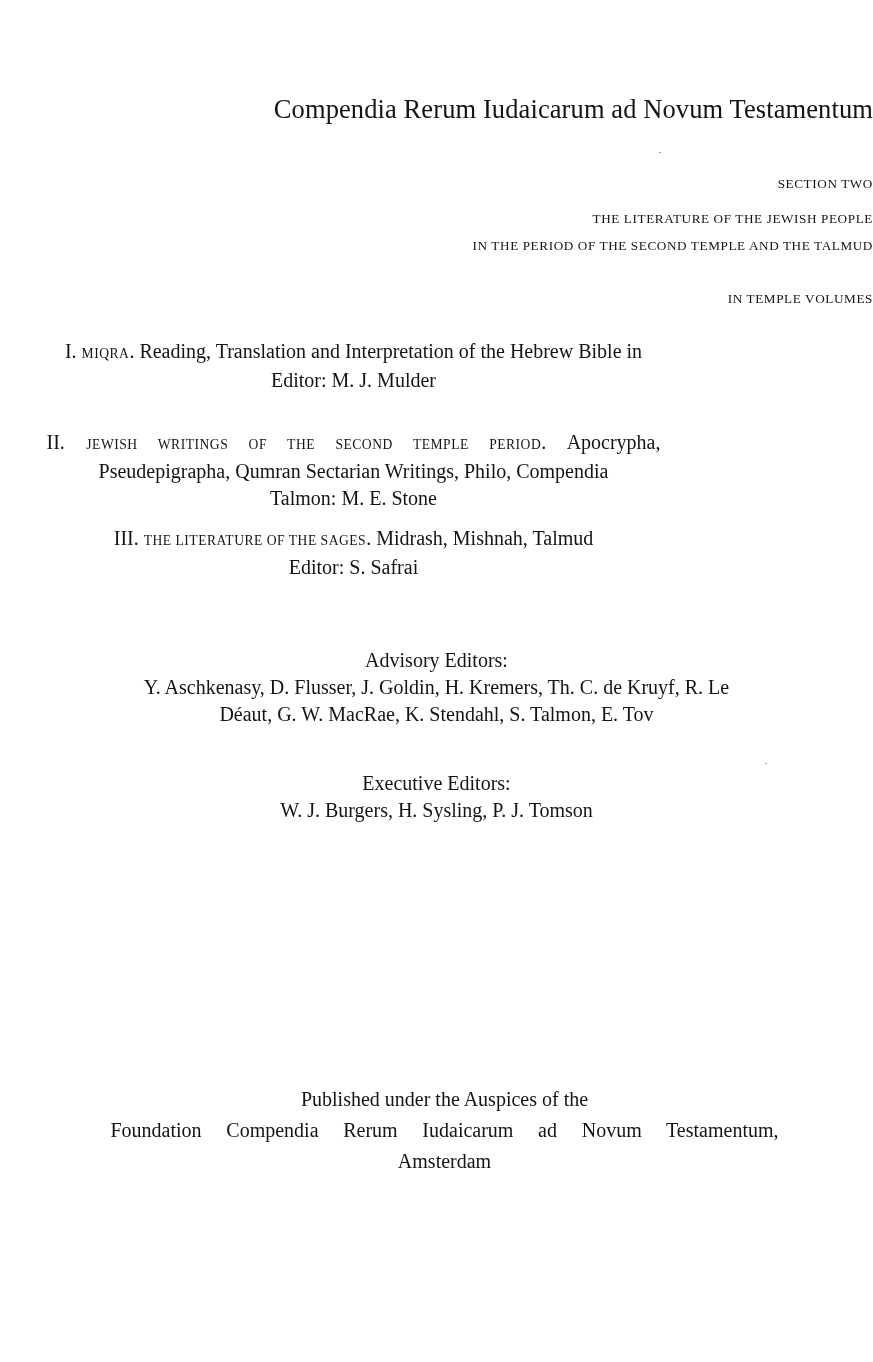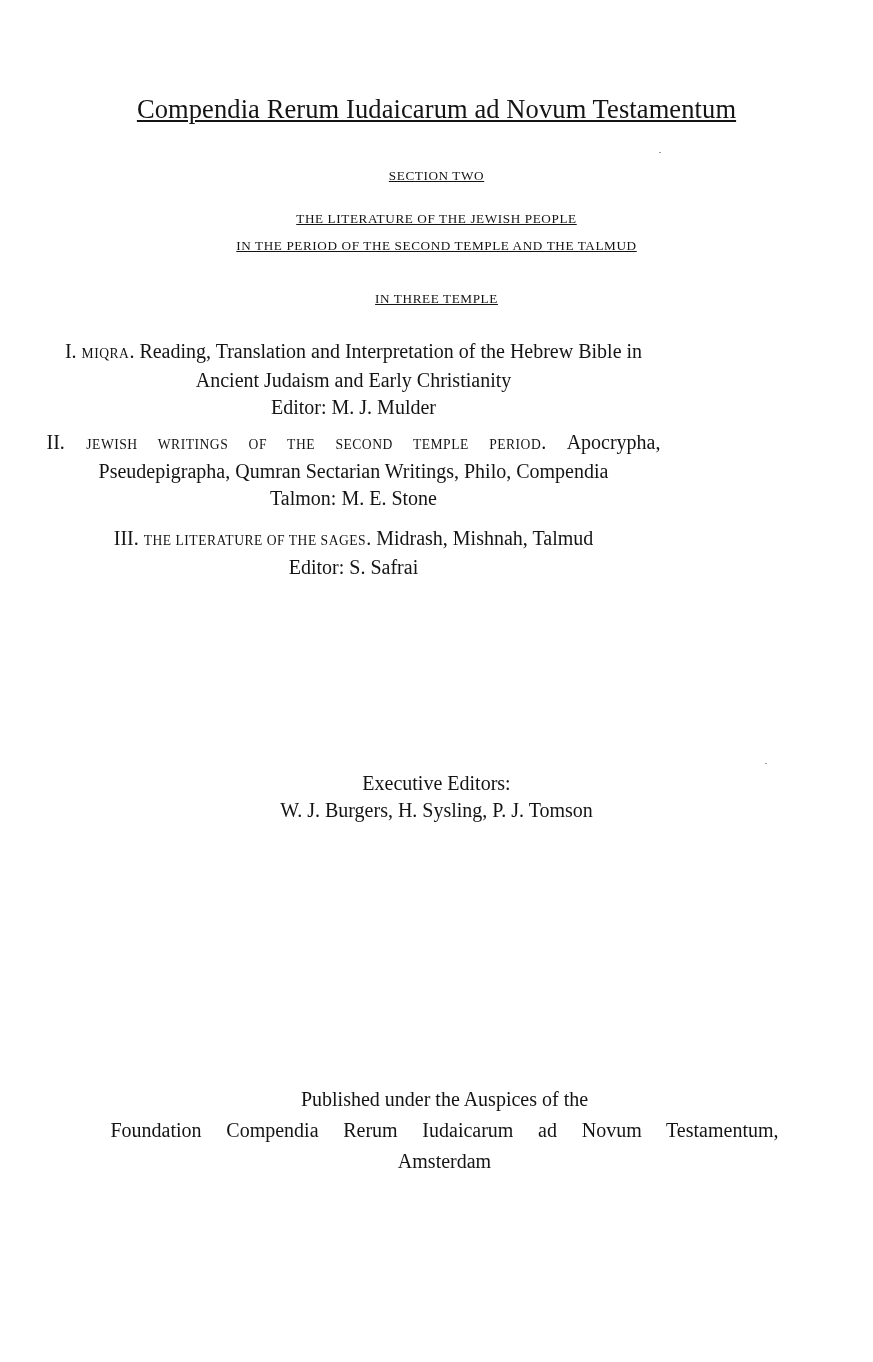--- a/index.html
+++ b/index.html
@@ -18,34 +18,33 @@
     .page {
       position: absolute;
       left: 0; top: 0;
       width: 873px;
       height: 1362px;
     }
     .center {
       position: absolute;
       left: 0;
       width: 873px;
-      text-align: center;
+      text-align: right;
       white-space: nowrap;
-      text-decoration: underline;
     }
     .series-title {
       top: 94px;
       font-size: 26.5px;
       letter-spacing: 0.1px;
     }
     .caps-small {
       font-size: 13.2px;
       letter-spacing: 0.6px;
     }
-    .section-label { top: 168px; }
+    .section-label { top: 176px; }
     .lit-line1 { top: 211px; }
     .lit-line2 { top: 238px; }
     .in-three { top: 291px; }
 
     .vol {
       position: absolute;
       left: 0;
       width: 707px;
       text-align: center;
       font-size: 20px;
@@ -104,39 +103,43 @@
 
   <div class="center series-title">Compendia Rerum Iudaicarum ad Novum Testamentum</div>
 
   <div class="speck" style="left:659px; top:152px;"></div>
 
   <div class="center caps-small section-label">SECTION TWO</div>
 
   <div class="center caps-small lit-line1">THE LITERATURE OF THE JEWISH PEOPLE</div>
   <div class="center caps-small lit-line2">IN THE PERIOD OF THE SECOND TEMPLE AND THE TALMUD</div>
 
-  <div class="center caps-small in-three">IN THREE TEMPLE</div>
+  <div class="center caps-small in-three">IN TEMPLE VOLUMES</div>
 
   <div class="vol vol1">
     <span class="line"><span>I.</span> <span class="sc">MIQRA</span><span>. Reading, Translation and Interpretation of the Hebrew Bible in</span></span>
-    <span class="line">Ancient Judaism and Early Christianity</span>
     <span class="line">Editor: M. J. Mulder</span>
   </div>
 
   <div class="vol vol2">
     <span class="justify"><span>II.</span> <span class="sc">JEWISH WRITINGS OF THE SECOND TEMPLE PERIOD</span><span>. Apocrypha,</span></span>
     <span class="line">Pseudepigrapha, Qumran Sectarian Writings, Philo, Compendia</span>
     <span class="line">Talmon: M. E. Stone</span>
   </div>
 
   <div class="vol vol3">
     <span class="line"><span>III.</span> <span class="sc">THE LITERATURE OF THE SAGES</span><span>. Midrash, Mishnah, Talmud</span></span>
     <span class="line">Editor: S. Safrai</span>
   </div>
 
+  <div class="editors advisory">
+    <span class="line">Advisory Editors:</span>
+    <span class="line">Y. Aschkenasy, D. Flusser, J. Goldin, H. Kremers, Th. C. de Kruyf, R. Le</span>
+    <span class="line">Déaut, G. W. MacRae, K. Stendahl, S. Talmon, E. Tov</span>
+  </div>
 
   <div class="speck" style="left:765px; top:763px;"></div>
 
   <div class="editors executive">
     <span class="line">Executive Editors:</span>
     <span class="line">W. J. Burgers, H. Sysling, P. J. Tomson</span>
   </div>
 
   <div class="editors published">
     <span class="line">Published under the Auspices of the</span>

